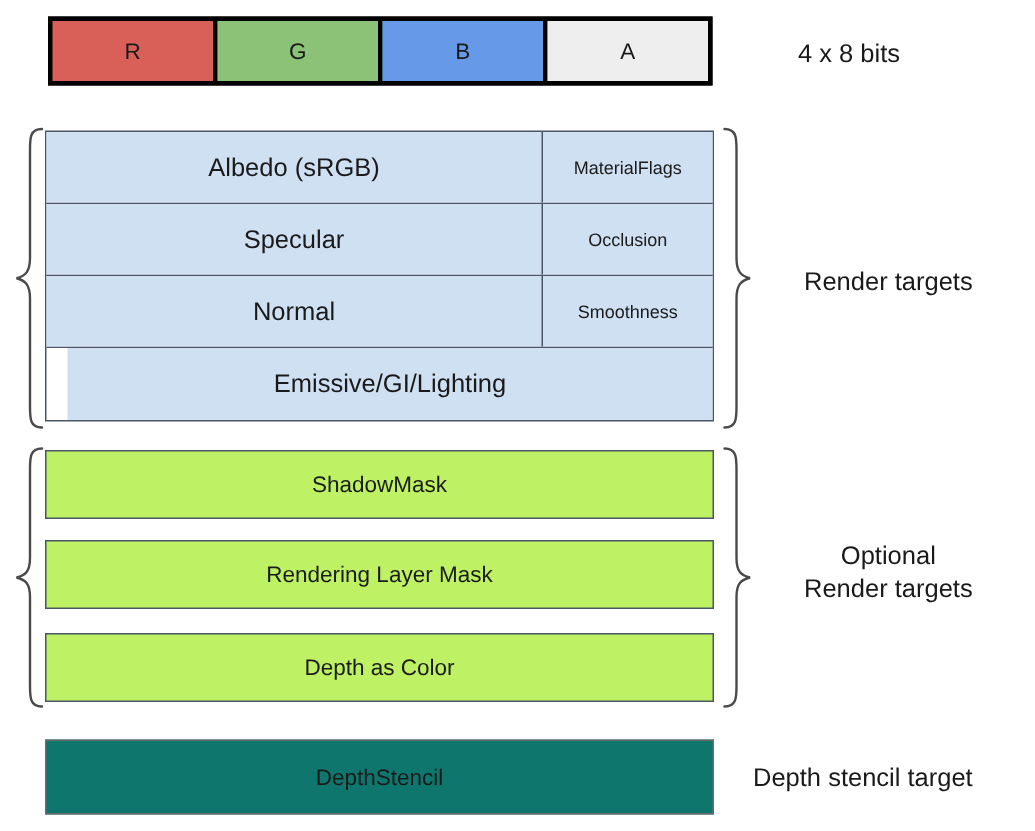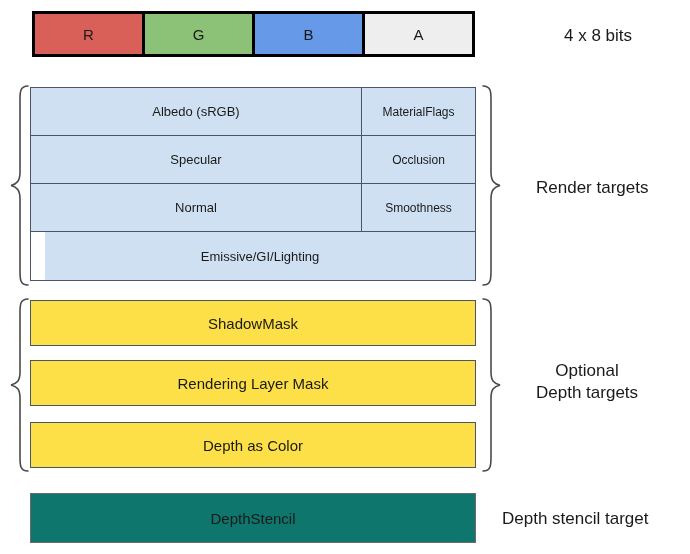--- a/index.html
+++ b/index.html
@@ -58,21 +58,21 @@
     height: 48px;
     border-bottom: 1px solid #4a5568;
     box-sizing: border-box;
   }
   .rt-row:last-child { border-bottom: none; }
   .rt-cell {
     background: #cfe0f2;
     display: flex;
     align-items: center;
     justify-content: center;
-    font-size: 13px;
+    font-size: 17px;
     color: #1a1a1a;
     box-sizing: border-box;
   }
   .rt-cell.main {
     flex: 0 0 331px;
     border-right: 1px solid #4a5568;
   }
   .rt-cell.alpha {
     flex: 1 1 auto;
     font-size: 12px;
@@ -81,21 +81,21 @@
     flex: 1 1 auto;
     margin-left: 14px;
   }
 
   
   .opt-box {
     position: absolute;
     left: 30px;
     width: 446px;
     height: 46px;
-    background: #fde047;
+    background: #bef264;
     border: 1px solid #4a5568;
     box-sizing: border-box;
     display: flex;
     align-items: center;
     justify-content: center;
     font-size: 15px;
     color: #1a1a1a;
   }
   .opt-box.b0 { top: 300px; }
   .opt-box.b1 { top: 360px; }
@@ -125,21 +125,21 @@
   .brace svg { display: block; }
 
   
   .caption {
     position: absolute;
     font-size: 17px;
     color: #1a1a1a;
     line-height: 1.28;
     white-space: pre-line;
   }
-  .caption.bits      { left: 564px; top: 25px; }
+  .caption.bits      { left: 532px; top: 25px; }
   .caption.rt        { left: 536px; top: 177px; }
   .caption.opt       { left: 536px; top: 360px; text-align: center; }
   .caption.ds        { left: 502px; top: 508px; }
 </style>
 </head>
 <body>
 
 <div class="stage">
 
   <div class="rgba-bar">
@@ -198,19 +198,19 @@
     </svg>
   </div>
 
   <div class="brace" style="left:481px; top:297px;">
     <svg width="22" height="176" viewBox="0 0 22 176">
       <path d="M2 2 C10 2 10 8 10 16 L10 75 C10 84 13 86.5 19 88 C13 89.5 10 92 10 101 L10 160 C10 168 10 174 2 174" fill="none" stroke="#4a4a4a" stroke-width="1.6" stroke-linecap="round"></path>
     </svg>
   </div>
 
   <div class="caption opt">Optional
-Depth targets</div>
+Render targets</div>
 
   <div class="ds-box">DepthStencil</div>
 
   <div class="caption ds">Depth stencil target</div>
 
 </div>
 
 </body></html>

